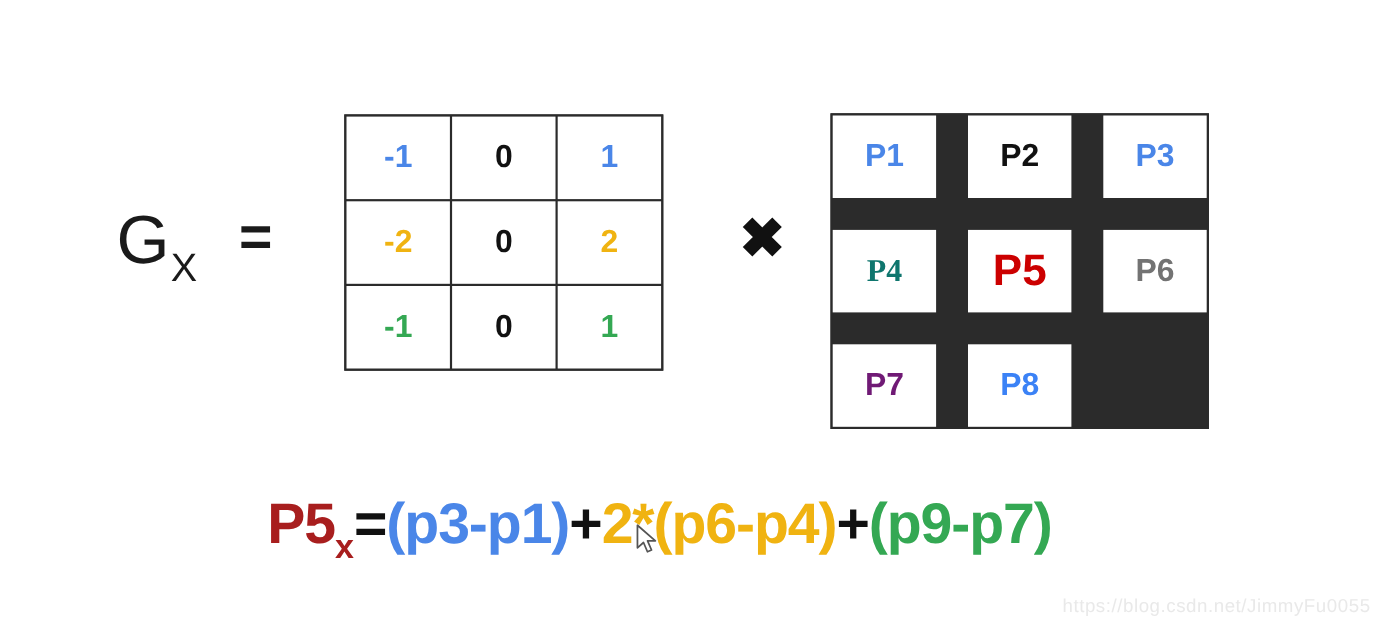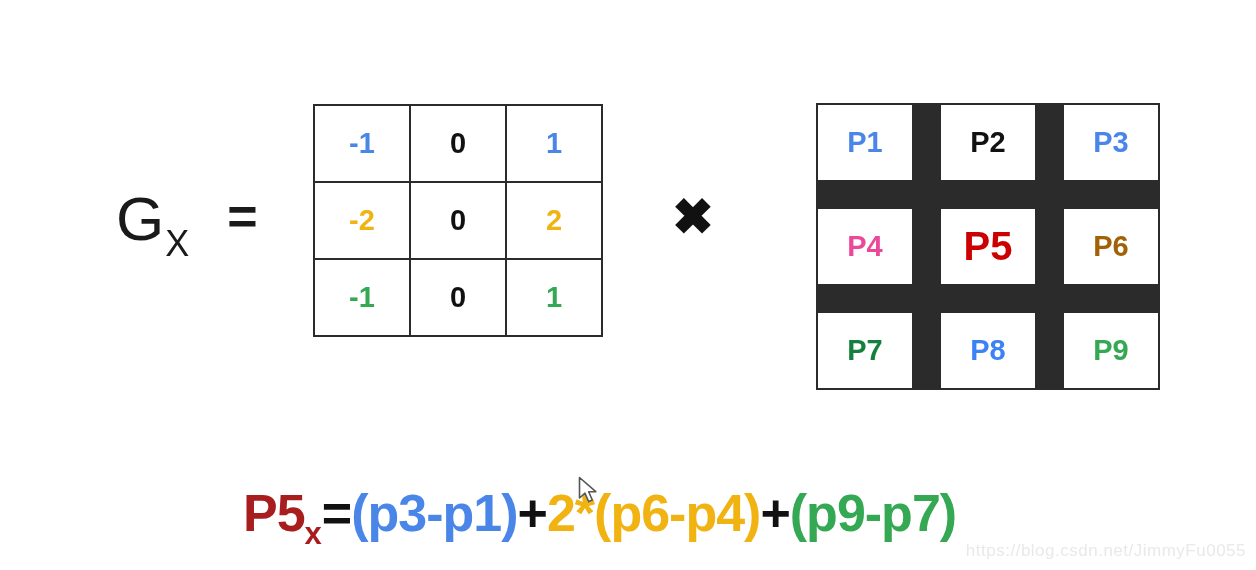--- a/index.html
+++ b/index.html
@@ -4,57 +4,57 @@
 <style>
   html,body{margin:0;padding:0;}
   body{
     width:1256px;height:570px;position:relative;overflow:hidden;
     background:#ffffff;
     font-family:"Liberation Sans", sans-serif;
   }
 
   
   .gx-label{
-    position:absolute;left:116px;top:186px;
+    position:absolute;left:106px;top:186px;
     white-space:nowrap;color:#1a1a1a;
   }
   .gx-base{font-size:62px;font-weight:400;line-height:1;}
   .gx-sub{font-size:36px;font-weight:400;vertical-align:-16px;margin-left:1px;}
   .gx-eq{font-size:52px;font-weight:900;margin-left:38px;vertical-align:6px;letter-spacing:-1px;}
 
   
   .matrix{
     position:absolute;
     display:grid;
     grid-template-columns:repeat(3,94px);
     grid-template-rows:repeat(3,75px);
     gap:2px;
     background:#2b2b2b;
     border:2px solid #2b2b2b;
   }
   .matrix-kernel{left:313px;top:104px;}
-  .matrix-pixels{left:816px;top:103px;gap:29px;}
+  .matrix-pixels{left:755px;top:103px;gap:29px;}
   .cell{
     background:#ffffff;
     display:flex;align-items:center;justify-content:center;
     font-size:29px;font-weight:700;
   }
   .cell.big span{font-size:40px;}
 
   
   .mult{
     position:absolute;left:672px;top:192px;
     font-size:50px;font-weight:900;color:#111111;line-height:1;
   }
 
   
   .formula{
     position:absolute;left:243px;top:446px;
     font-size:52px;font-weight:700;letter-spacing:-1px;
-    white-space:nowrap;line-height:1.2;margin-top:36px;
+    white-space:nowrap;line-height:1.2;
   }
   .formula .sub{font-size:31px;vertical-align:-13px;letter-spacing:0;}
 
   
   .cursor{position:absolute;left:578px;top:476px;width:20px;height:28px;}
 
   
   .watermark{
     position:absolute;right:10px;top:541px;
     font-size:17px;font-weight:400;letter-spacing:0.5px;
@@ -101,36 +101,33 @@
   <div class="cell">
       <span style="color: rgb(74, 134, 232);">P1</span>
     </div>
   <div class="cell">
       <span style="color: rgb(17, 17, 17);">P2</span>
     </div>
   <div class="cell">
       <span style="color: rgb(74, 134, 232); text-align: center;">P3</span>
     </div>
   <div class="cell">
-      <span style="color: #ec4899;">P4</span>
+      <span style="color: #0f766e; font-family: Liberation Serif, serif;">P4</span>
     </div>
   <div class="cell big">
       <span style="color: rgb(204, 0, 0);">P5</span>
     </div>
   <div class="cell">
-      <span style="color: #a16207;">P6</span>
+      <span style="color: #737373;">P6</span>
     </div>
   <div class="cell">
-      <span style="color: #15803d;">P7</span>
+      <span style="color: #701a75;">P7</span>
     </div>
   <div class="cell">
       <span style="color: #3b82f6;">P8</span>
-    </div>
-  <div class="cell">
-      <span style="color: rgb(52, 168, 83);">P9</span>
     </div>
 </div>
 
 <div class="formula"><span style="color: rgb(168, 30, 30);">P5</span><span class="sub" style="color: rgb(168, 30, 30);">x</span><span style="color: rgb(17, 17, 17);">=</span><span style="color: rgb(74, 134, 232);">(p3-p1)</span><span style="color: rgb(17, 17, 17);">+</span><span style="color: rgb(240, 179, 17);">2*(p6-p4)</span><span style="color: rgb(17, 17, 17);">+</span><span style="color: rgb(52, 168, 83);">(p9-p7)</span></div>
 
 <svg class="cursor" viewBox="0 0 20 28">
   <polygon points="1.5,1.5 1.5,22 7,17.2 10.6,25.6 14.3,24 10.7,15.7 17.8,15.7" fill="#ffffff" stroke="#555555" stroke-width="1.6" stroke-linejoin="round"></polygon>
 </svg>
 
 <div class="watermark" style="color: rgb(233, 233, 233);">https://blog.csdn.net/JimmyFu0055</div>

